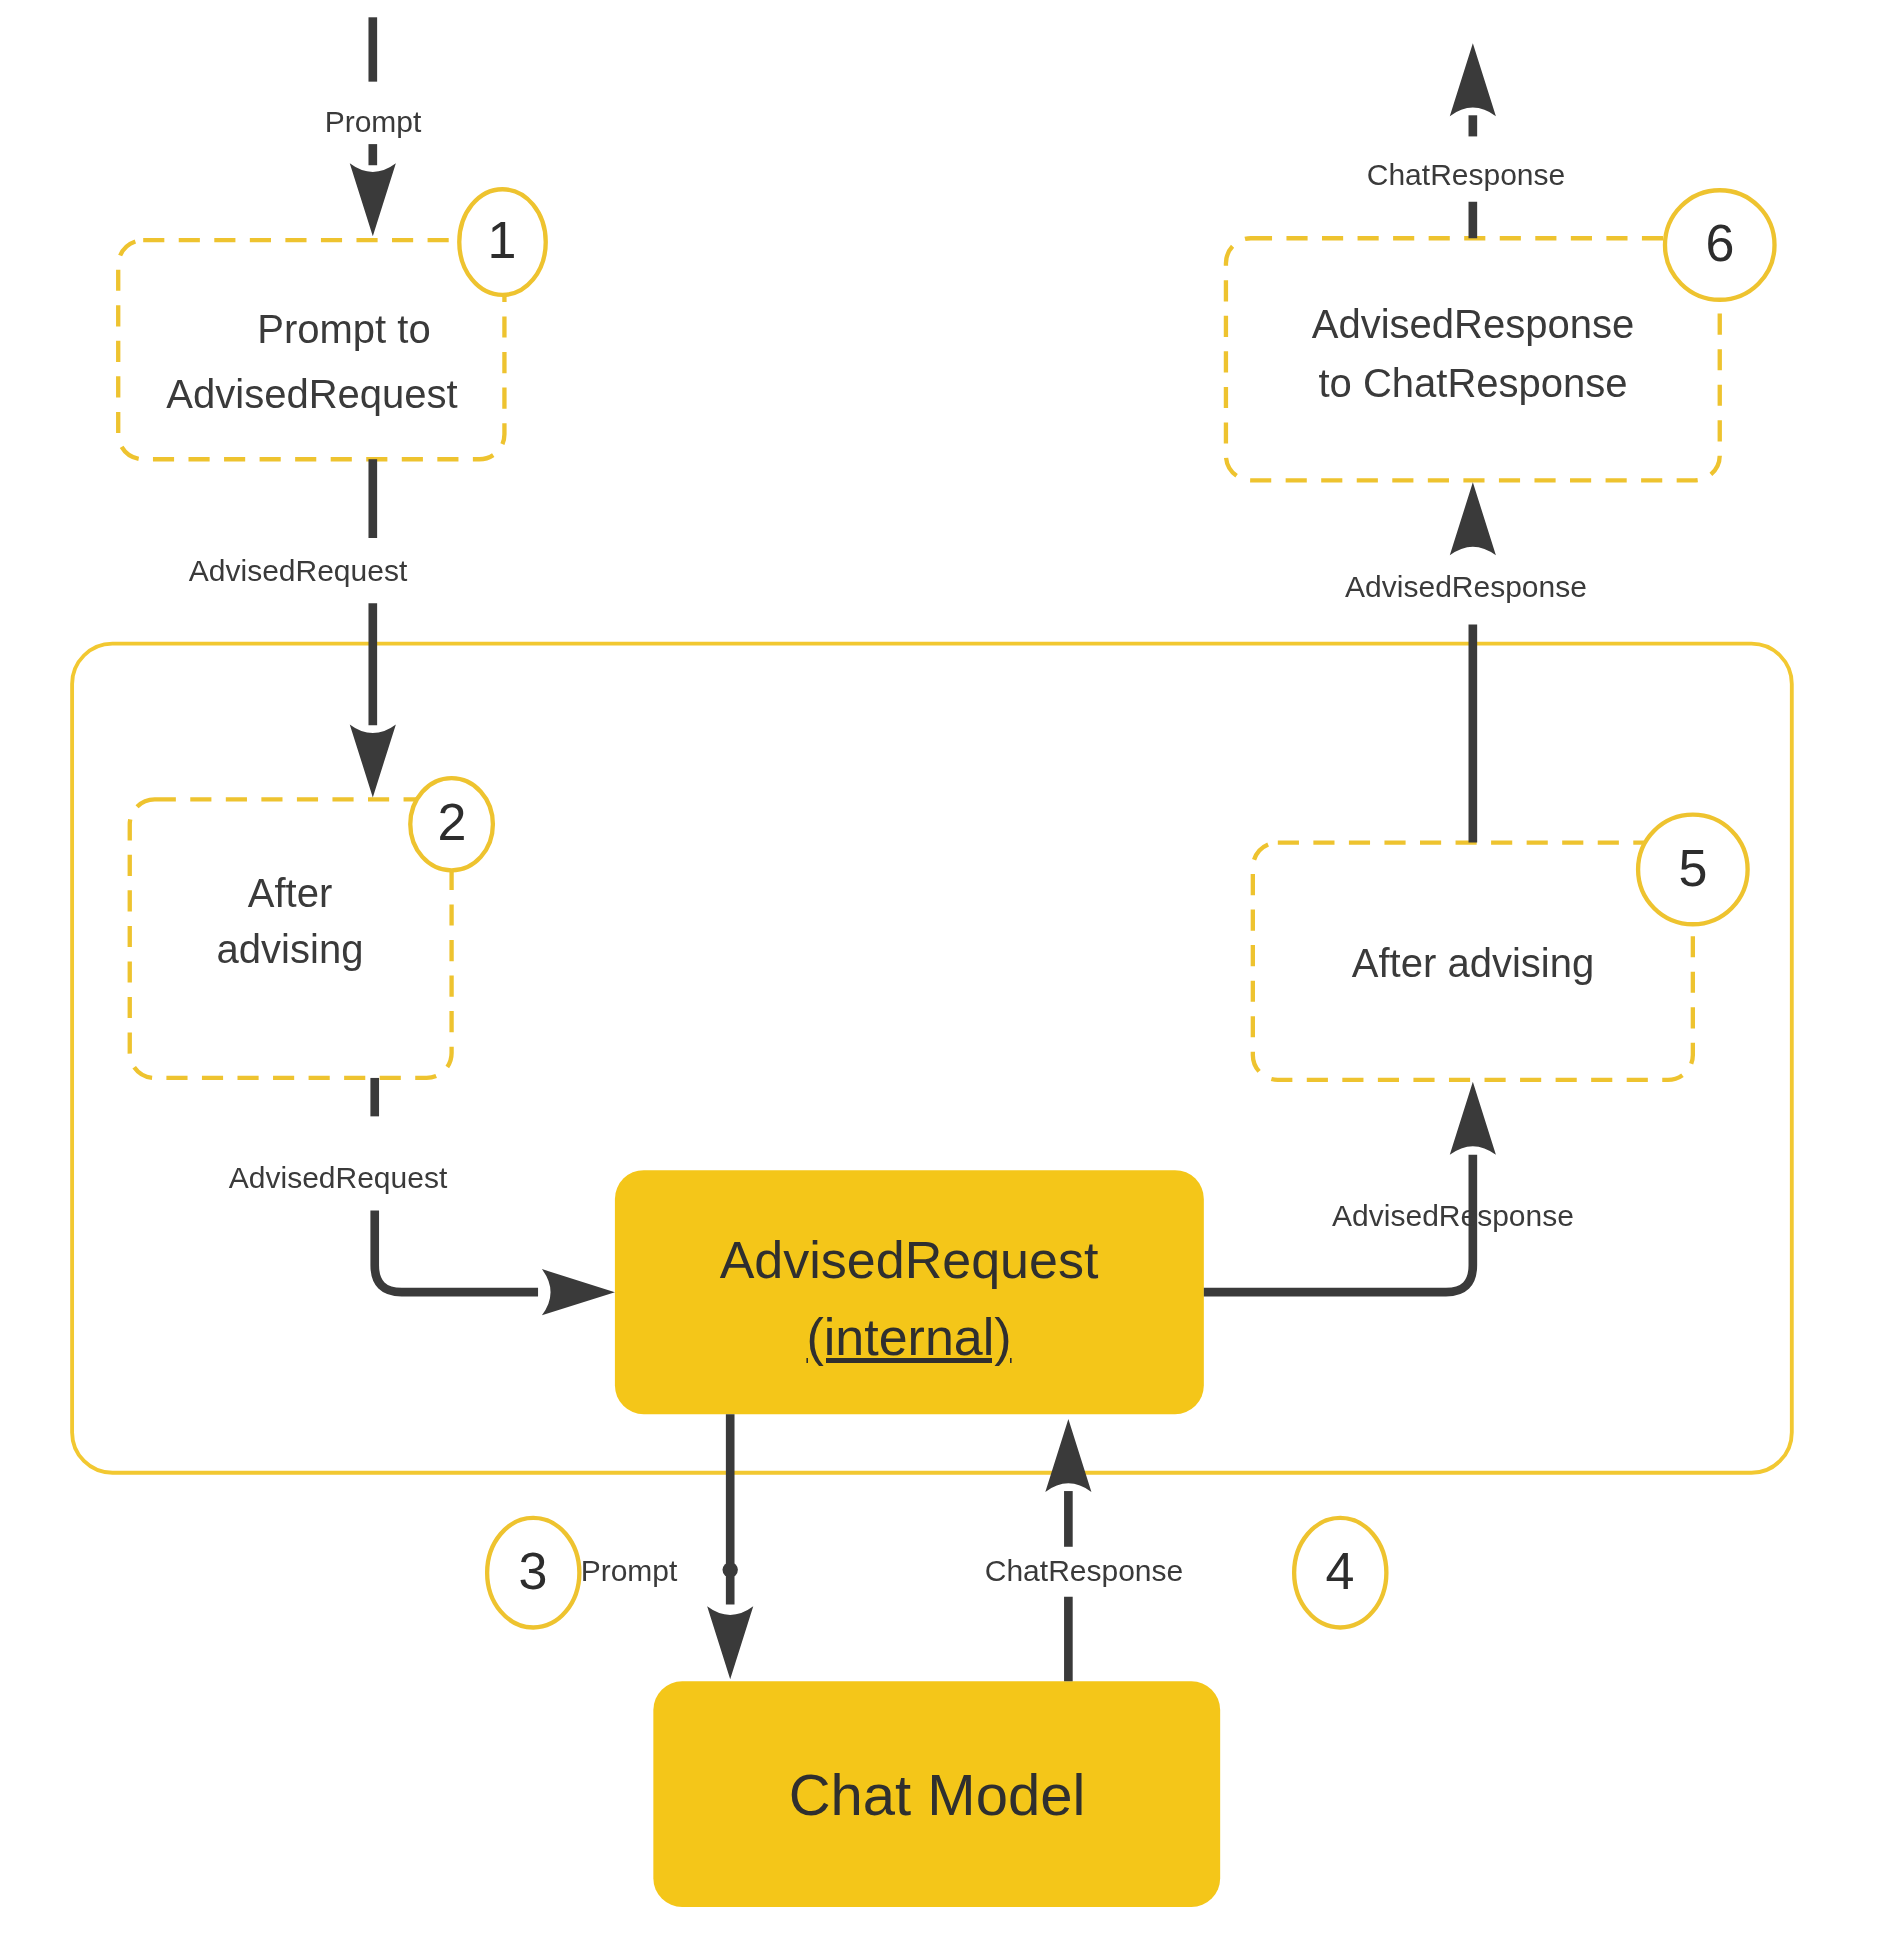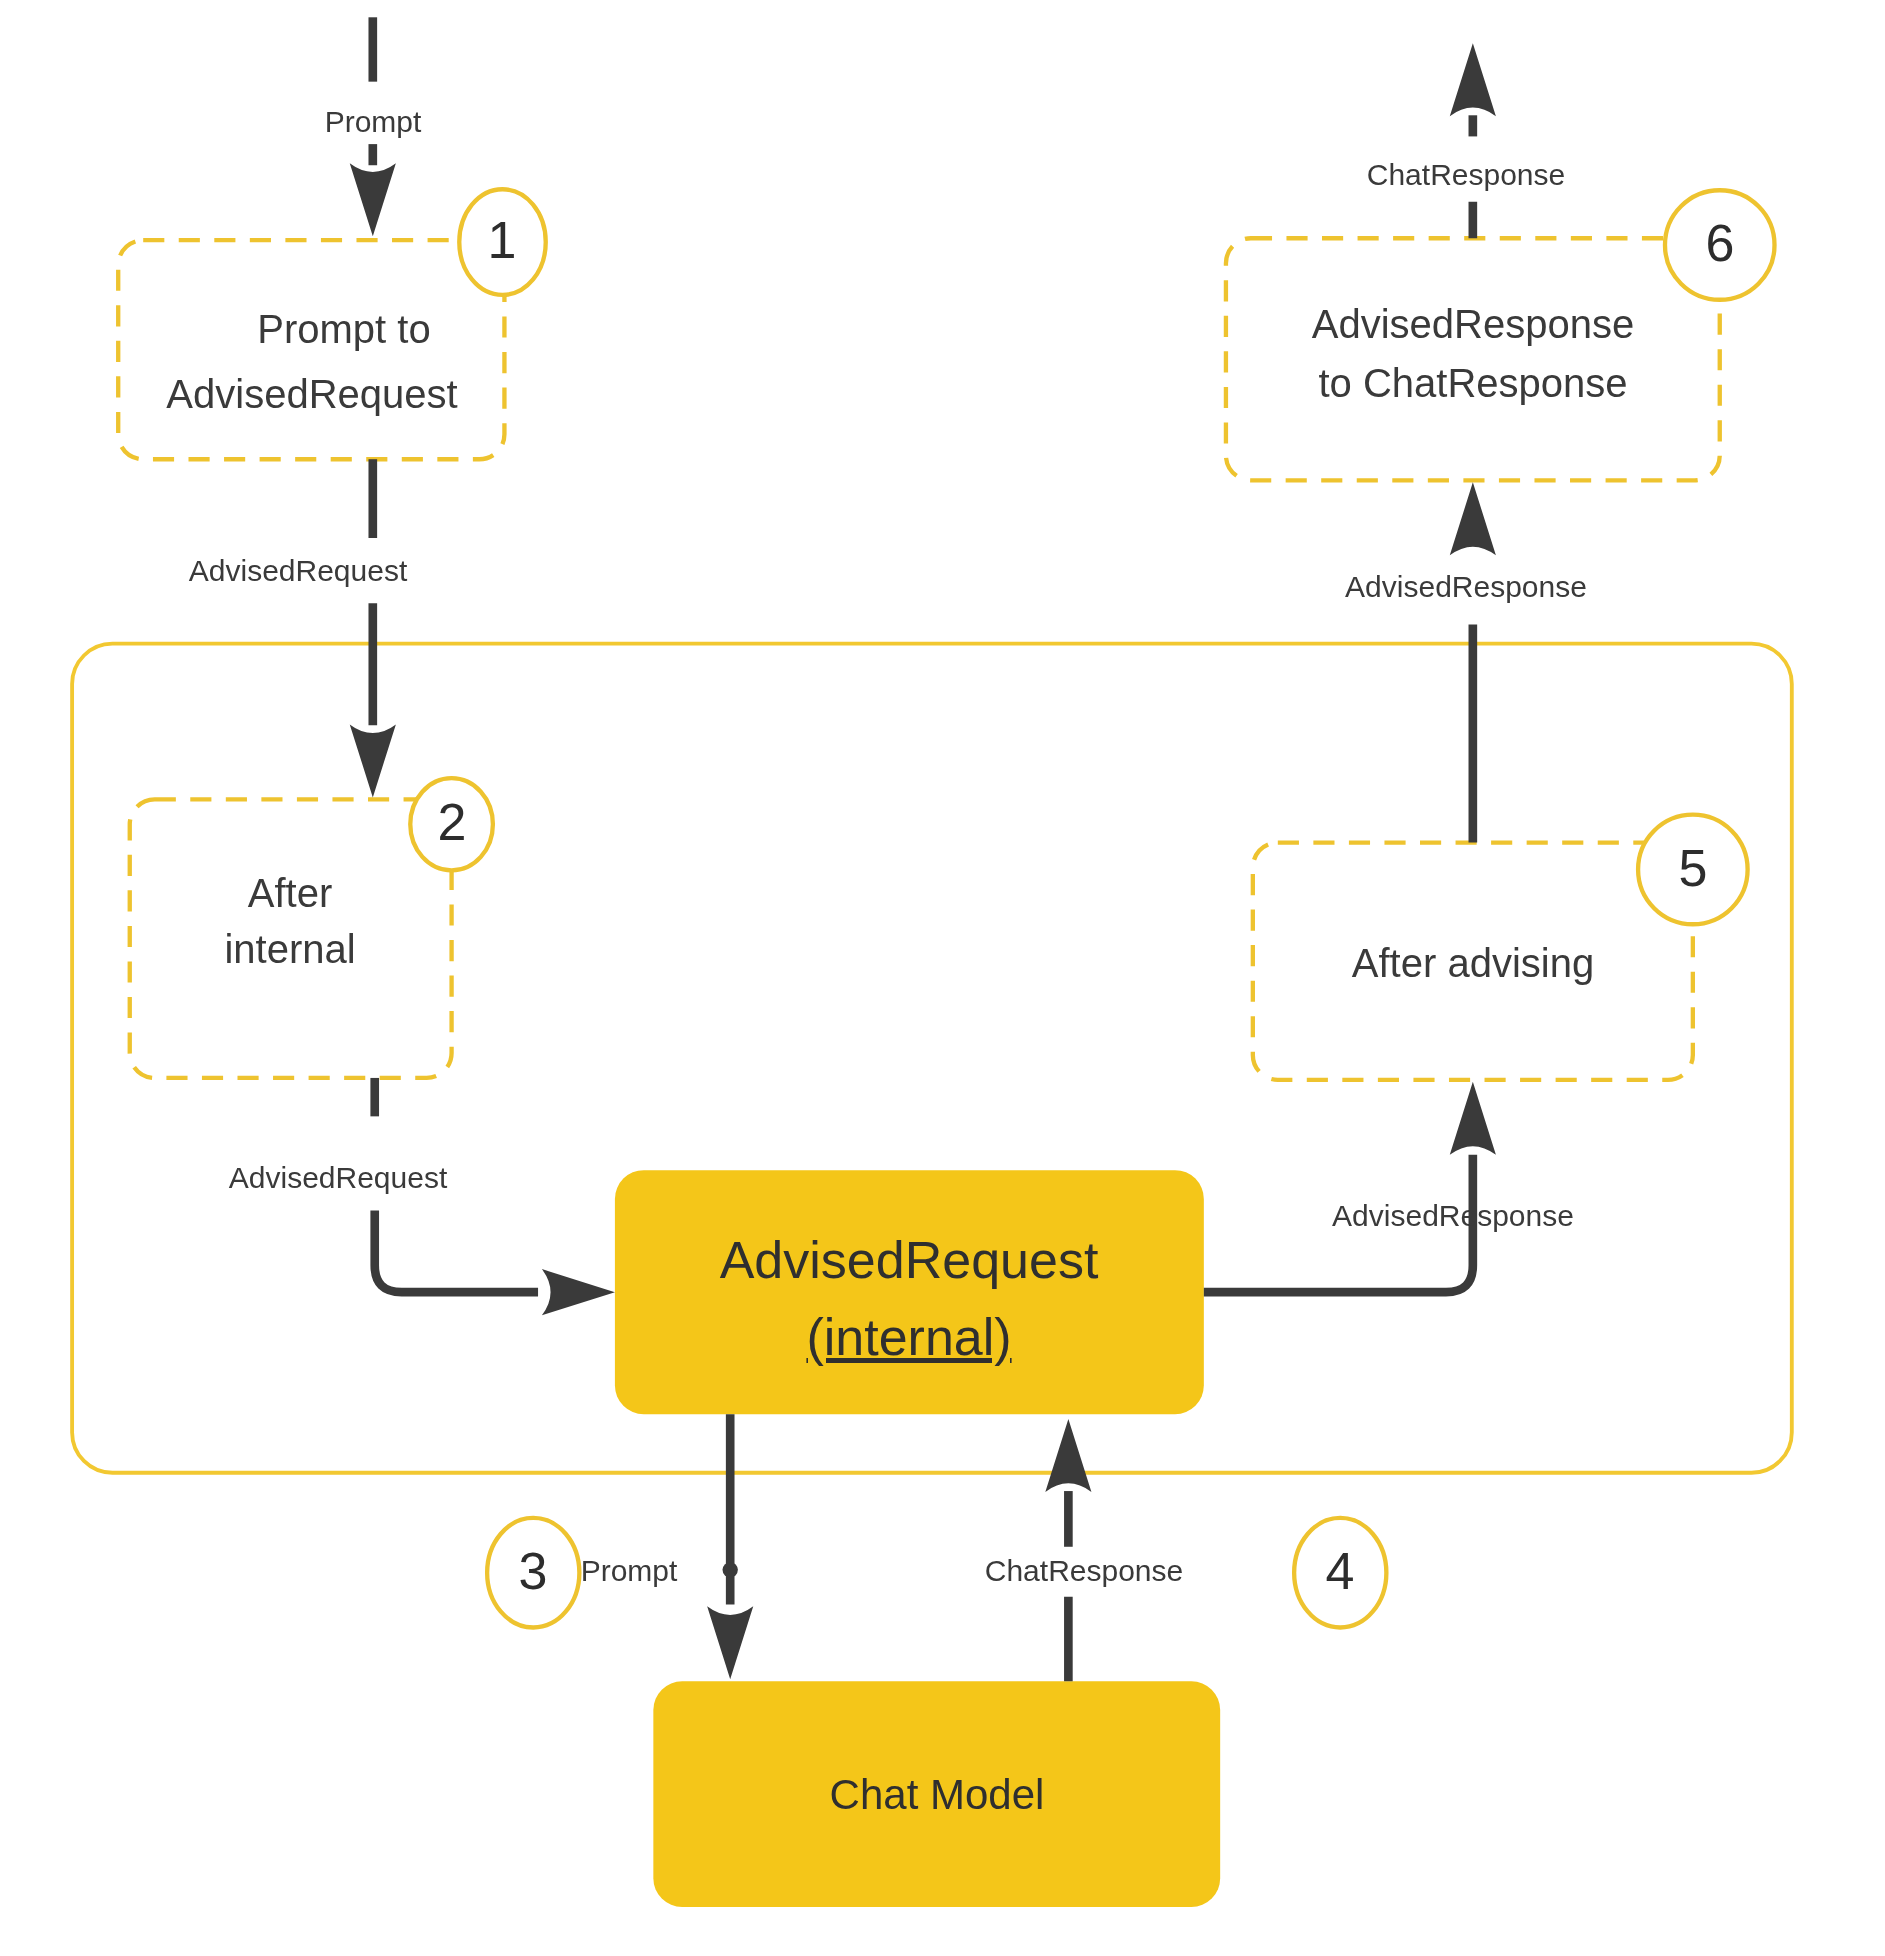--- a/index.html
+++ b/index.html
@@ -35,21 +35,21 @@
     transform:translate(-50%,-50%);
     color:var(--ink);
     white-space:nowrap;
     font-size:30px;
     font-weight:400;
     line-height:1;
   }
   .boxtext  { font-size:40px; }
   .title    { font-size:56px; }
   .internal-text { font-size:52px; color:#2f2f2f; }
-  .chatmodel-text{ font-size:42px; color:#2f2f2f; }
+  .chatmodel-text{ font-size:58px; color:#2f2f2f; }
   .num      { font-size:52px; color:#2d2d2d; }
 </style>
 </head>
 <body>
 
 <div class="canvas">
 
   <svg class="layer" width="1886" height="1957" viewBox="0 0 1963 2037">
 
     <rect class="container-box" x="75" y="670" width="1790" height="863" rx="42"></rect>
@@ -107,21 +107,21 @@
   <div class="lbl" style="left:1466px; top:587px;">AdvisedResponse</div>
   <div class="lbl" style="left:1466px; top:175px;">ChatResponse</div>
   <div class="lbl" style="left:629px; top:1571px;">Prompt</div>
   <div class="lbl" style="left:1084px; top:1571px;">ChatResponse</div>
 
 
   <div class="lbl boxtext" style="left:312px; top:329px;margin-left:32px;">Prompt to</div>
   <div class="lbl boxtext" style="left:312px; top:394px;">AdvisedRequest</div>
 
   <div class="lbl boxtext" style="left:290px; top:893px;">After</div>
-  <div class="lbl boxtext" style="left:290px; top:949px;">internal</div>
+  <div class="lbl boxtext" style="left:290px; top:949px;">advising</div>
 
   <div class="lbl boxtext" style="left:1473px; top:963px;">After advising</div>
 
   <div class="lbl boxtext" style="left:1473px; top:324px;">AdvisedResponse</div>
   <div class="lbl boxtext" style="left:1473px; top:383px;">to ChatResponse</div>
 
   <div class="lbl internal-text" style="left:909px; top:1260px;">AdvisedRequest</div>
   <div class="lbl internal-text" style="left:909px; top:1337px;text-decoration:underline;">(internal)</div>
   <div class="lbl chatmodel-text" style="left:937px; top:1795px;">Chat Model</div>
 

